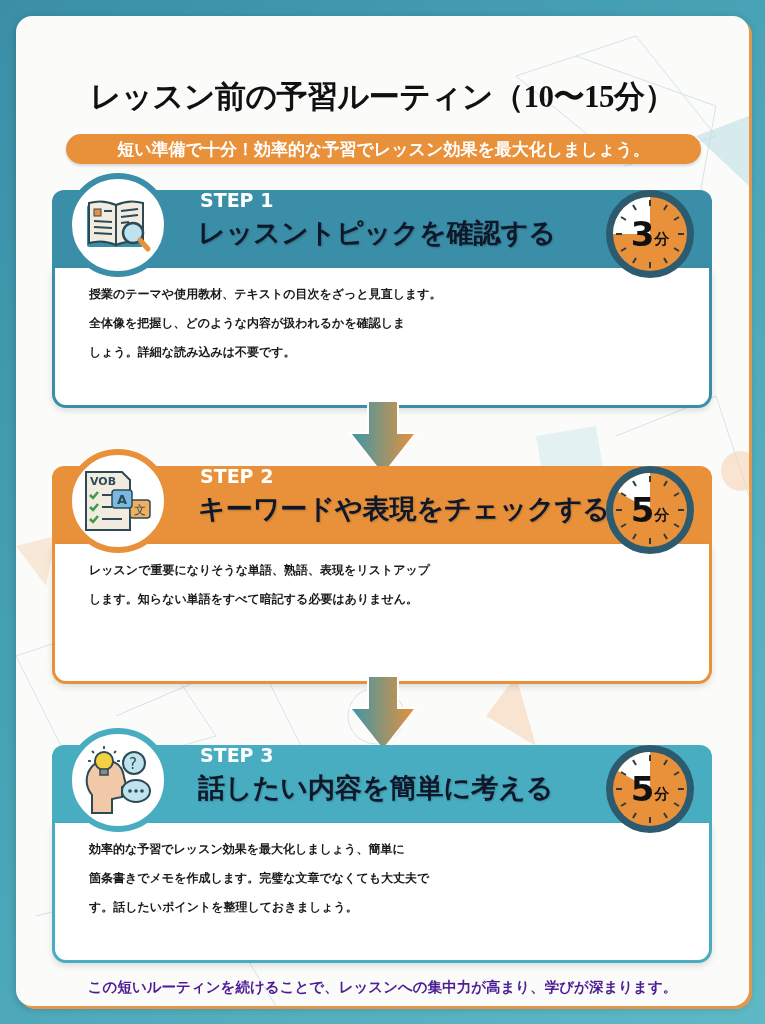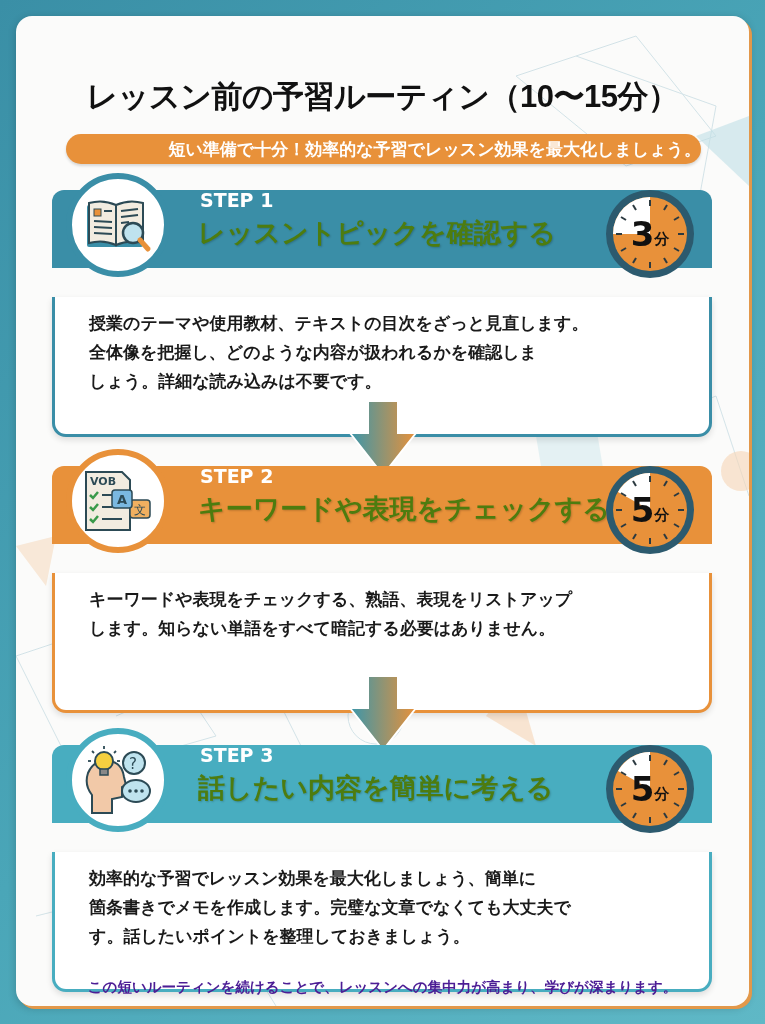--- a/index.html
+++ b/index.html
@@ -12,51 +12,50 @@
   .card {
     position:absolute; left:16px; top:16px; width:733px; height:990px;
     background:#fbfbfa; border-radius:16px;
     box-shadow: 3px 3px 0 #e2984a, 0 2px 8px rgba(0,0,0,0.2);
     overflow:hidden;
   }
   .deco { position:absolute; inset:0; pointer-events:none; }
   .title {
     position:absolute; left:0; right:0; top:60px; text-align:center;
     font-size:31px; font-weight:bold; color:#111; letter-spacing:-0.5px;
-    font-family: Liberation Sans, sans-serif;
+    font-family: Liberation Serif, serif;
   }
   .subtitle {
     position:absolute; left:50px; width:635px; top:118px; height:30px;
     background:#e8913a; border-radius:16px;
-    color:#fff; font-size:17px; font-weight:bold; text-align:right; line-height:30px;
+    color:#fff; font-size:17px; font-weight:bold; text-align:center; line-height:30px;
     box-shadow:0 2px 3px rgba(0,0,0,0.15);
   }
   .step { position:absolute; left:36px; width:660px; }
   .step-head {
     position:absolute; left:0; right:0; top:17px; height:78px;
     border-radius:12px 12px 0 0;
   }
   .step-body {
     position:absolute; left:0; right:0; top:95px; background:#fff;
     border:3px solid; border-top:none; border-radius:0 0 14px 14px;
     padding:12px 24px 0 34px; box-sizing:border-box;
-    font-size:17px; font-weight:bold; color:#1a1a1a; line-height:29px;
+    font-size:12px; font-weight:bold; color:#1a1a1a; line-height:29px;
     box-shadow:0 3px 6px rgba(0,0,0,0.12);
-    margin-top:29px;
   }
   .icon-circle {
     position:absolute; left:14px; top:0px; width:104px; height:104px; border-radius:50%;
     background:#fff; border:6px solid; box-sizing:border-box;
     display:flex; align-items:center; justify-content:center;
   }
   .step-label {
     position:absolute; left:148px; top:16px; color:#fff; font-size:19px; font-weight:bold;text-align:center;
   }
   .step-title {
-    position:absolute; left:146px; top:42px; color:#4d7c0f; font-size:27px; font-weight:bold;
+    position:absolute; left:146px; top:42px; color:#0f172a; font-size:27px; font-weight:bold;
     text-shadow:1px 1px 2px rgba(0,0,0,0.2);
   }
   .timer { position:absolute; right:14px; top:13px; width:96px; height:96px; }
   .timer-text {
     position:absolute; left:0; right:0; top:0; bottom:0;
     display:flex; align-items:center; justify-content:center;
     font-weight:bold; color:#111;
   }
   .timer-num { font-size:34px; }
   .timer-unit { font-size:15px; margin-top:10px; }
@@ -154,21 +153,21 @@
           <stop offset="0" stop-color="#3a96ab"></stop>
           <stop offset="1" stop-color="#e8913a"></stop>
         </linearGradient>
       </defs>
     <path d="M20 0 L50 0 L50 32 L68 32 L35 74 L2 32 L20 32 Z" fill="url(#ag)" stroke="#fff" stroke-width="2"></path>
   </svg>
 
   <div class="step" style="top:433px; height:240px;">
     <div class="step-head orange-head"></div>
     <div class="step-body" style="border-color:#e8913a; height:140px;">
-      <div>キーワードや表現をチェックする、熟語、表現をリストアップ</div>
+      <div>レッスンで重要になりそうな単語、熟語、表現をリストアップ</div>
       <div>します。知らない単語をすべて暗記する必要はありません。</div>
     </div>
     <div class="icon-circle" style="border-color:#e8913a;justify-content:center;">
       <svg width="72" height="66" viewBox="0 0 72 66">
         <path d="M4 4 L40 4 L48 12 L48 62 L4 62 Z" fill="#f2ece0" stroke="#2c4a55" stroke-width="2"></path>
         <text x="8" y="17" font-size="11" font-weight="bold" fill="#2c4a55" font-family="DejaVu Sans, sans-serif">VOB</text>
         <g stroke="#3a9a4a" stroke-width="2.5" fill="none">
           <polyline points="8,27 11,30 16,24"></polyline>
             <polyline points="8,39 11,42 16,36"></polyline>
             <polyline points="8,51 11,54 16,48"></polyline>

